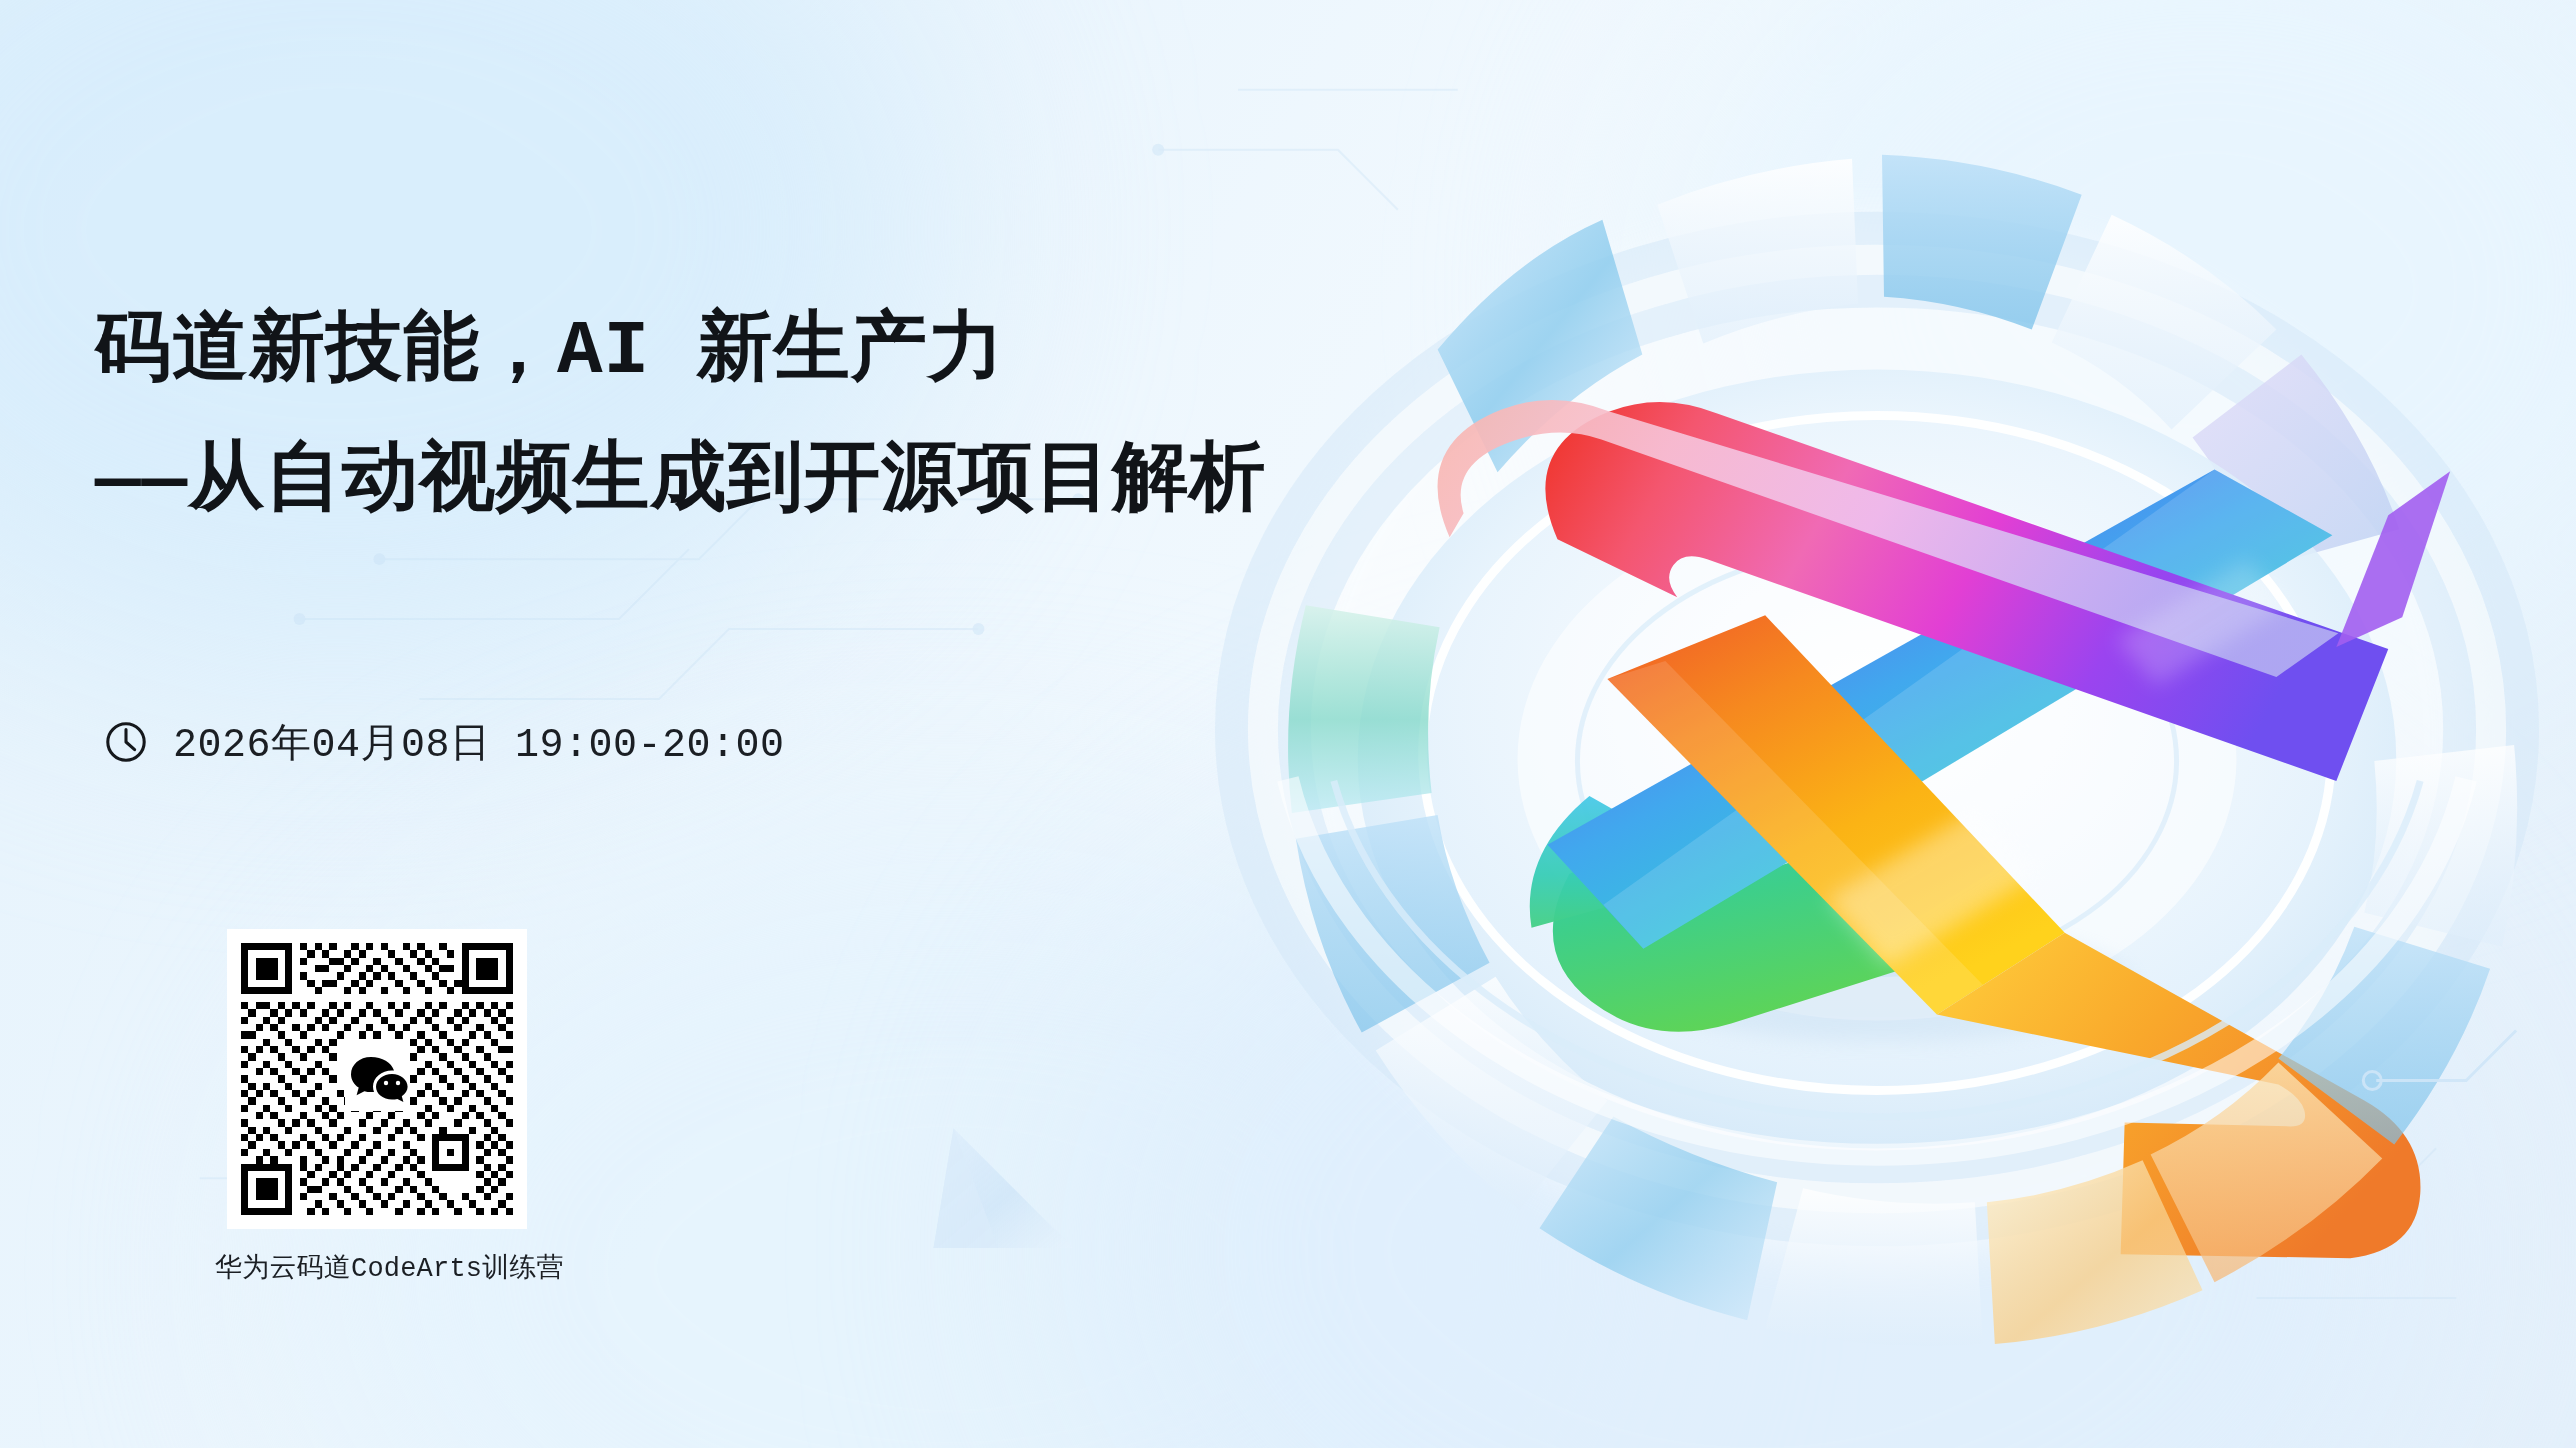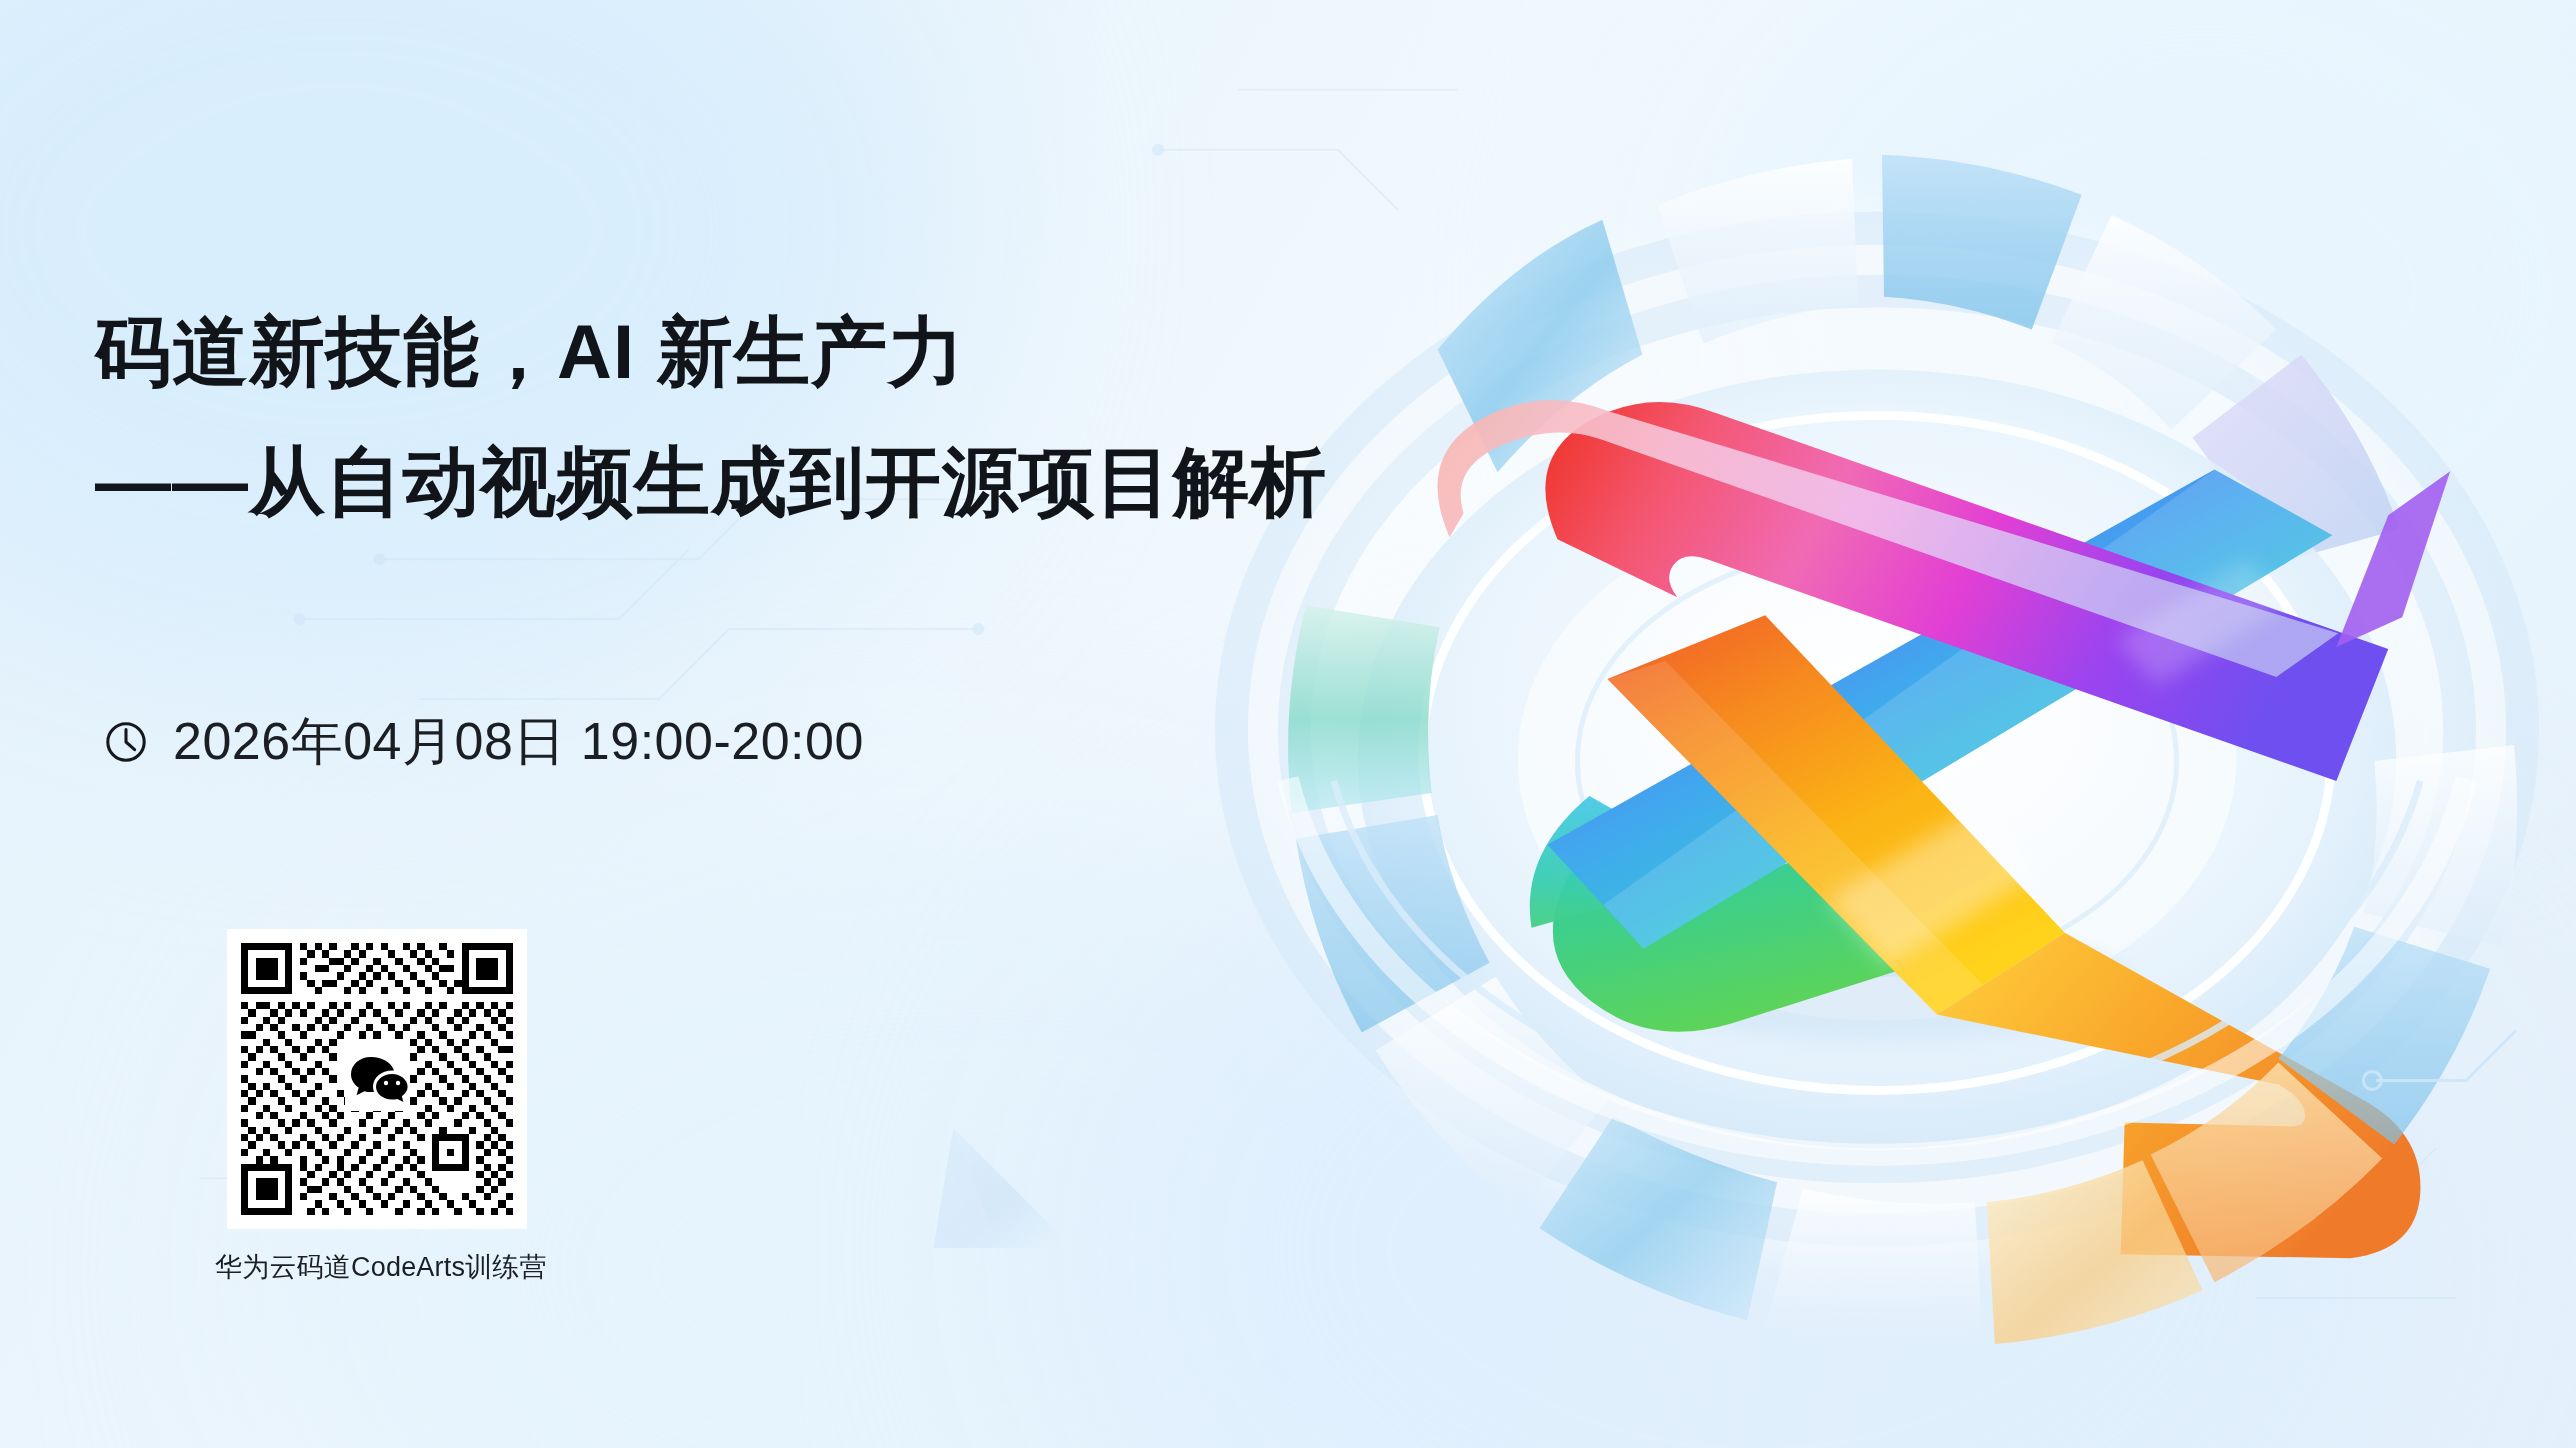--- a/index.html
+++ b/index.html
@@ -5,21 +5,21 @@
   html, body {
     margin: 0;
     padding: 0;
     background: #ffffff;
   }
   #poster {
     position: relative;
     width: 2576px;
     height: 1449px;
     overflow: hidden;
-    font-family: Liberation Sans, sans-serif;
+    font-family: Liberation Mono, monospace;
     background: linear-gradient(120deg, #e6f3fc 0%, #eaf5fd 28%, #f2f9fe 52%, #eaf4fc 72%, #e4f0fb 100%);
   }
 
   
   .wash {
     position: absolute;
     border-radius: 50%;
     filter: blur(120px);
     pointer-events: none;
   }
@@ -72,21 +72,21 @@
     margin-bottom: 22px;
   }
   .meta-icon {
     width: 46px;
     height: 46px;
     margin-right: 24px;
     flex: 0 0 auto;
     display: block;
   }
   .meta-text {
-    font-size: 52px;
+    font-size: 40px;
     color: #1b1f24;
     letter-spacing: 0.5px;
     white-space: nowrap;
     font-weight: 400;
   }
 
   
   .qr-block {
     position: absolute;
     left: 132px;

